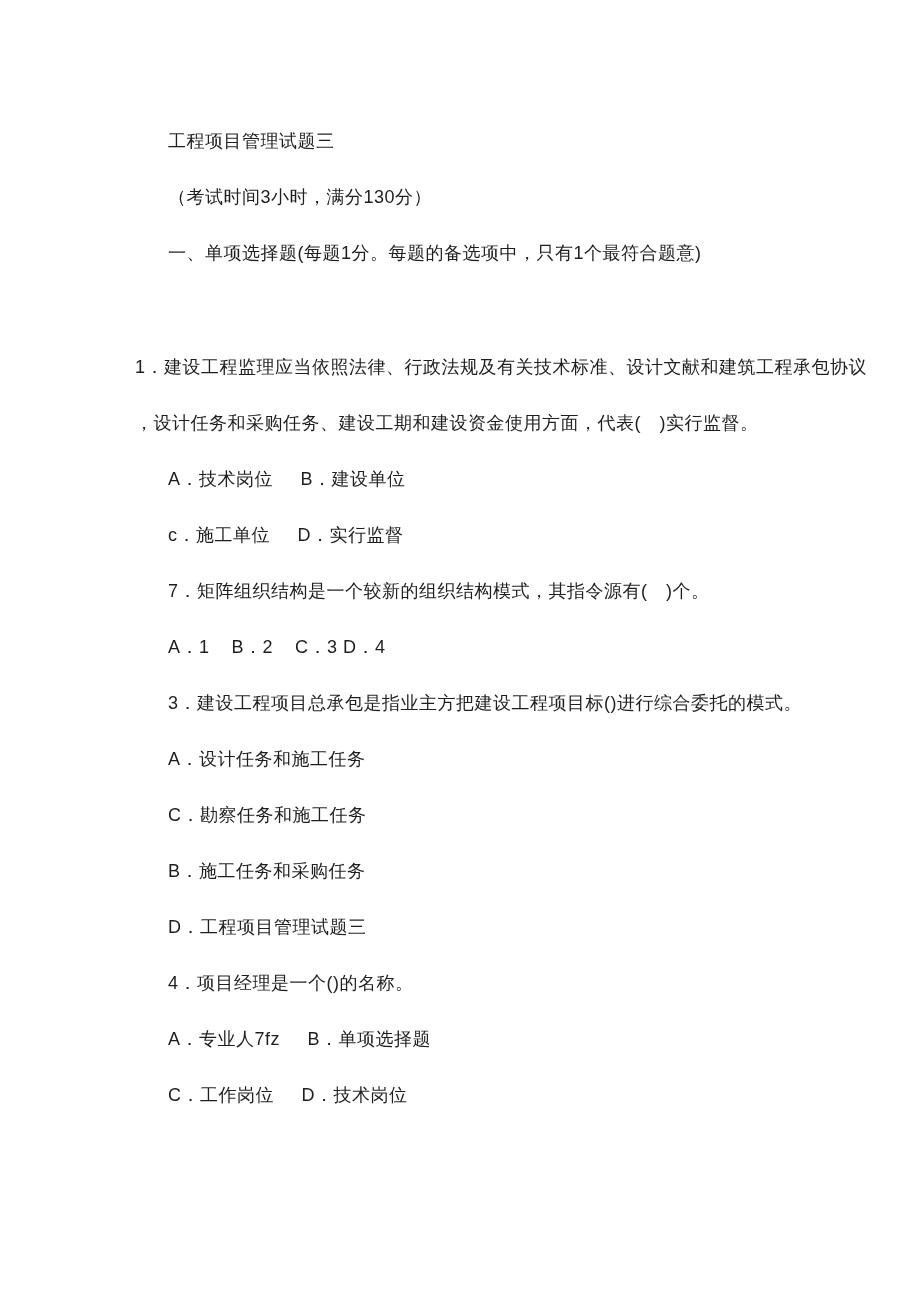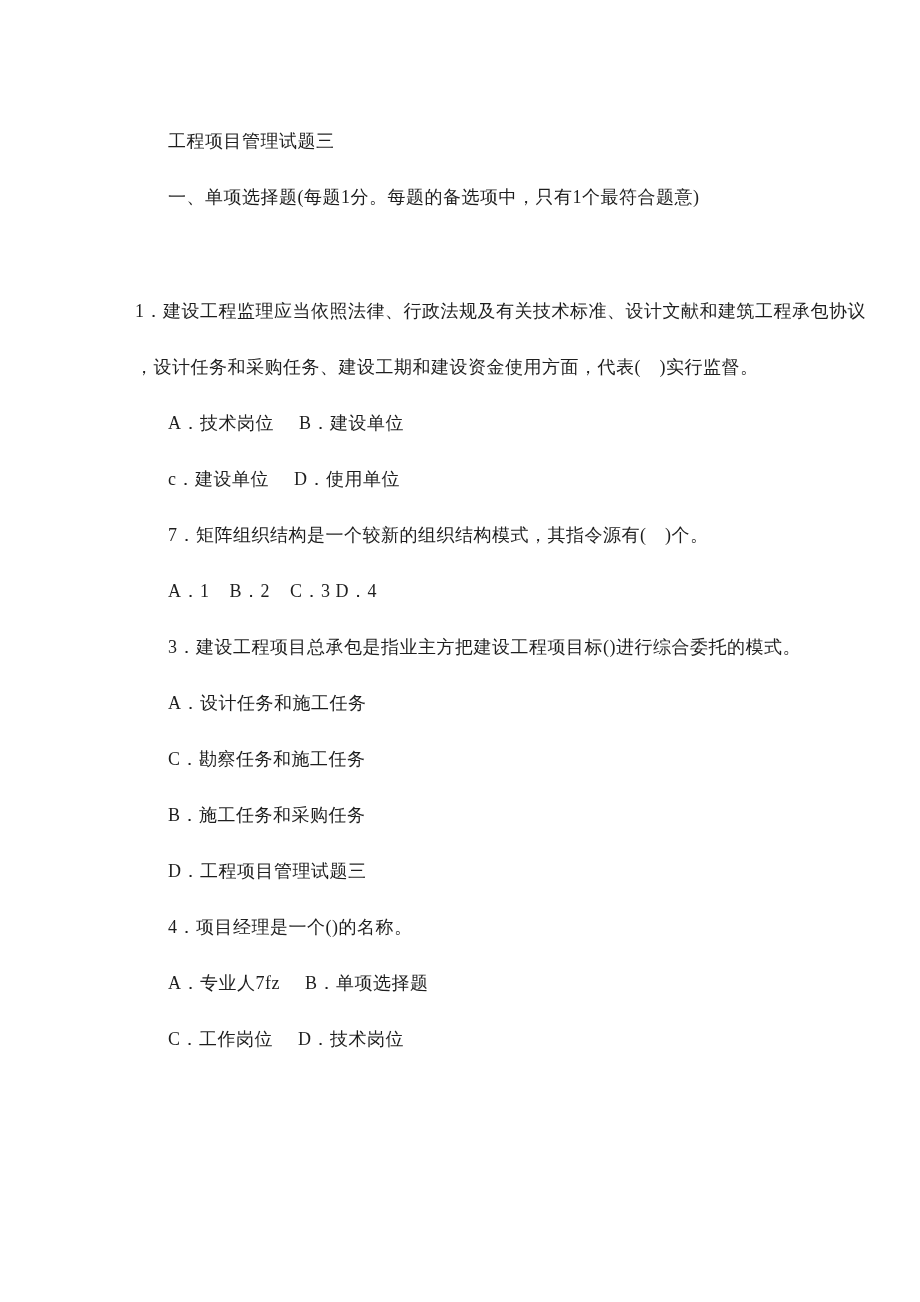--- a/index.html
+++ b/index.html
@@ -7,21 +7,21 @@
     padding: 0;
     background: #ffffff;
   }
   .page {
     position: relative;
     width: 920px;
     height: 1302px;
     background: #ffffff;
     box-sizing: border-box;
     padding: 130px 40px 0 135px;
-    font-family: Liberation Serif, serif;
+    font-family: Liberation Sans, sans-serif;
     font-size: 18px;
     color: #1e1e1e;
     letter-spacing: 0.5px;
     overflow: hidden;
   }
   .line {
     height: 56px;
     line-height: 22px;
     white-space: pre;
   }
@@ -32,29 +32,30 @@
     height: 58px;
   }
 </style>
 </head>
 <body>
 
 <div class="page">
 
   <div class="line indent">工程项目管理试题三</div>
 
+  <div class="line indent">（考试时间3小时，满分130分）</div>
 
   <div class="line indent">一、单项选择题(每题1分。每题的备选项中，只有1个最符合题意)</div>
 
   <div class="gap"></div>
 
   <div class="line">1．建设工程监理应当依照法律、行政法规及有关技术标准、设计文献和建筑工程承包协议</div>
   <div class="line">，设计任务和采购任务、建设工期和建设资金使用方面，代表(　)实行监督。</div>
   <div class="line indent">A．技术岗位     B．建设单位</div>
-  <div class="line indent">c．建设单位     D．使用单位</div>
+  <div class="line indent">c．施工单位     D．实行监督</div>
 
   <div class="line indent">7．矩阵组织结构是一个较新的组织结构模式，其指令源有(　)个。</div>
   <div class="line indent">A．1    B．2    C．3 D．4</div>
 
   <div class="line indent">3．建设工程项目总承包是指业主方把建设工程项目标()进行综合委托的模式。</div>
   <div class="line indent">A．设计任务和施工任务</div>
   <div class="line indent">C．勘察任务和施工任务</div>
   <div class="line indent">B．施工任务和采购任务</div>
   <div class="line indent">D．工程项目管理试题三</div>
 

